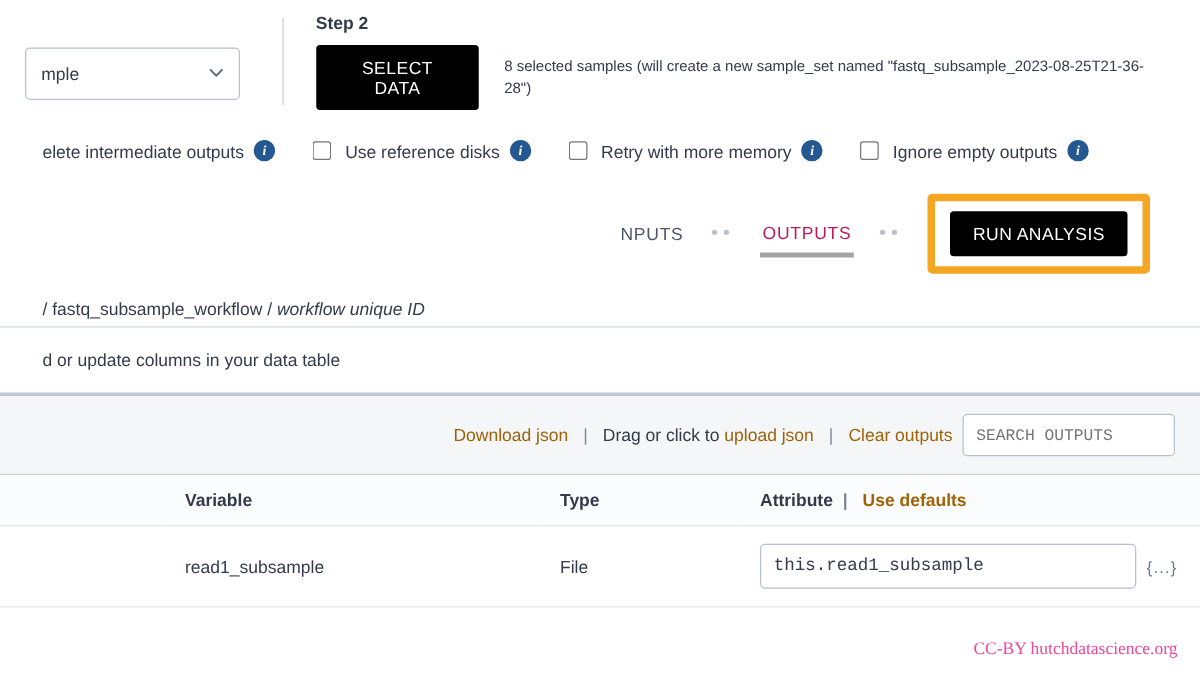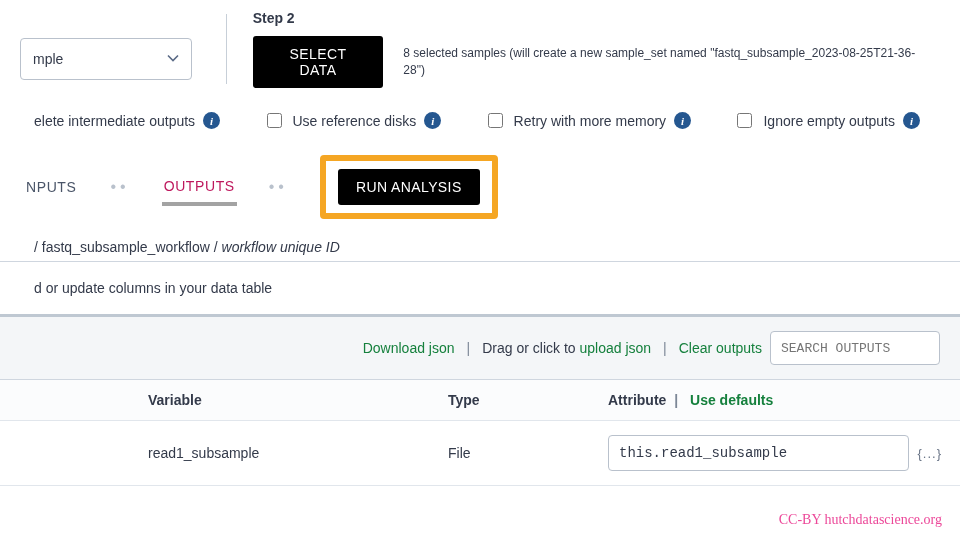--- a/index.html
+++ b/index.html
@@ -1,34 +1,34 @@
 <!DOCTYPE html>
 <html><head>
 <meta charset="utf-8">
 <style>
   * { box-sizing: border-box; }
   html, body { margin: 0; padding: 0; width: 960px; height: 540px; font-family: -apple-system, "Segoe UI", Helvetica, Arial, sans-serif; font-size: 14px; color: #333a4a; background: #fff; overflow: hidden; }
   .btn-primary { background: #000000; color: #fff; border: none; border-radius: 3px; padding: 10px 18px; font-size: 14px; letter-spacing: 0.4px; cursor: pointer; font-family: inherit; }
-  a.link { color: #15803d; text-decoration: none; }
+  a.link { color: #a16207; text-decoration: none; }
   
   .top-wrap { display: flex; align-items: flex-start; padding: 0 0 0 0; }
   .dropdown { margin: 38px 0 0 -20px; width: 176px; height: 42px; border: 1px solid #b9c1cc; border-radius: 4px; display: flex; align-items: center; justify-content: space-between; padding: 0 12px; color: #333a4a; }
   .dropdown .chev { color: #5a6a86; }
   .vrule { width: 1px; background: #c7cfd8; height: 70px; margin: 14px 26px 0 34px; }
   .step-col { display: flex; flex-direction: column; margin-top: 6px; }
   .step-label { font-weight: 700; color: #333a4a; font-size: 14px; margin: 4px 0 10px 0; }
   .step-row { display: flex; align-items: center; }
   .sample-desc { margin-left: 20px; color: #333a4a; font-size: 12px; max-width: 560px; line-height: 1.45; }
   
-  .opts-row { display: flex; align-items: center; gap: 26px; padding: 22px 0 18px 0; margin-left: -6px; justify-content: space-between; }
+  .opts-row { display: flex; align-items: center; gap: 26px; padding: 22px 0 18px 0; margin-left: -6px; }
   .opt { display: flex; align-items: center; gap: 8px; color: #333a4a; }
   .opt input[type=checkbox] { width: 15px; height: 15px; accent-color: #255790; }
   .info-icon { display: inline-flex; align-items: center; justify-content: center; width: 17px; height: 17px; border-radius: 50%; background: #255790; color: #fff; font-size: 11px; font-weight: 700; font-style: italic; font-family: Georgia, serif; }
   
-  .tabs-row { display: flex; align-items: center; gap: 32px; margin-top: 6px; margin-left: -6px; }
+  .tabs-row { display: flex; align-items: center; gap: 20px; margin-top: 6px; margin-left: -6px; justify-content: flex-end; }
   .tab { font-size: 14px; letter-spacing: 0.6px; color: #4a5568; padding: 10px 2px; }
   .tab.partial-left { margin-left: -10px; }
   .tab.active { color: #be185d; font-weight: 400; border-bottom: 4px solid #a3a3a3; padding-bottom: 8px; }
   .dots { color: #b9c1cc; letter-spacing: 4px; font-size: 16px; }
   .run-highlight { border: 6px solid #f5a623; border-radius: 4px; padding: 8px 12px; display: inline-flex; }
   
   .crumb { margin: 20px 0 4px -6px; color: #333a4a; font-size: 14px; }
   .crumb em { font-style: italic; }
   .hr { height: 1px; background: #cfd6df; margin: 6px -40px 16px -40px; }
   .bodytext { color: #333a4a; margin: 8px 0 10px -6px; }

